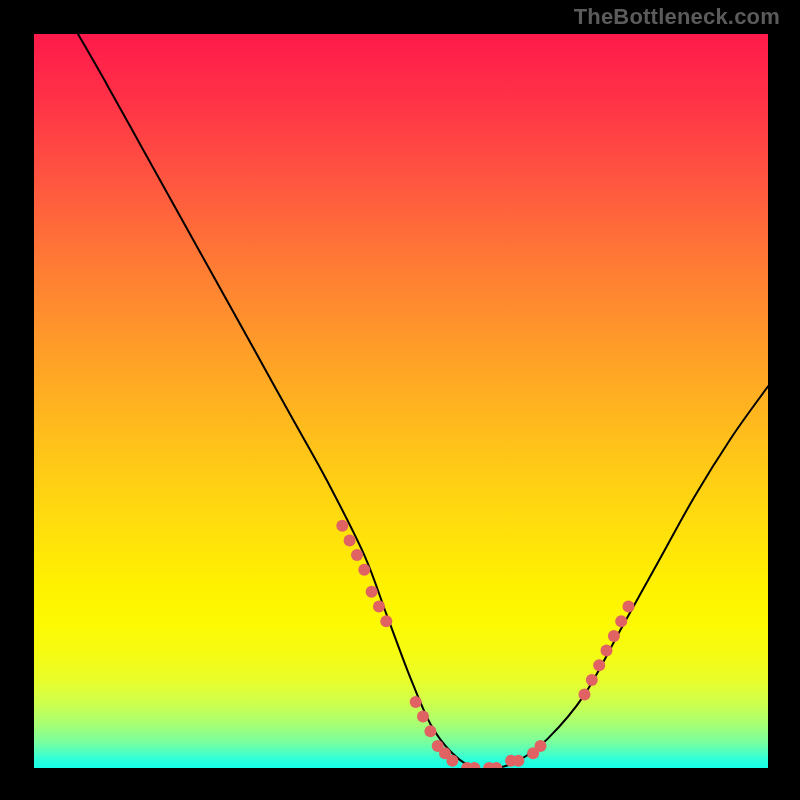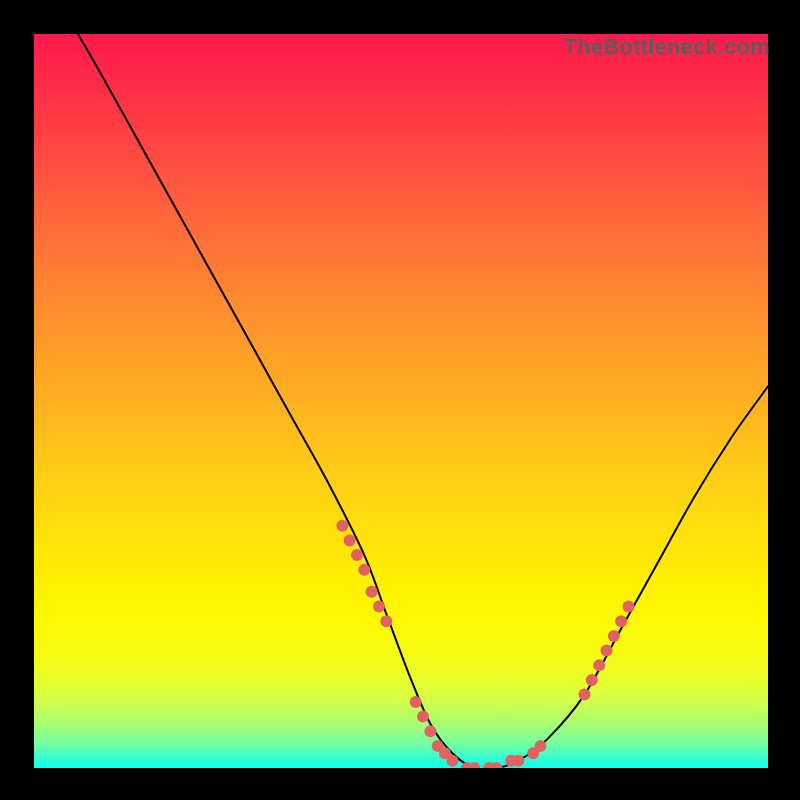--- a/index.html
+++ b/index.html
@@ -13,28 +13,27 @@
   }
   .container {
     position: relative;
     width: 800px;
     height: 800px;
     background: #000;
   }
   .watermark {
     position: absolute;
     top: 4px;
-    right: 30px;
+    right: 20px;
     color: #5b5b5b;
     font-size: 22px;
     font-weight: bold;
     font-family: Arial, sans-serif;
     z-index: 10;
     letter-spacing: 0.2px;
-    margin-top: 30px;
   }
   .plot-area {
     position: absolute;
     left: 34px;
     top: 34px;
     width: 734px;
     height: 734px;
     overflow: hidden;
   }
   .gradient-bg {

